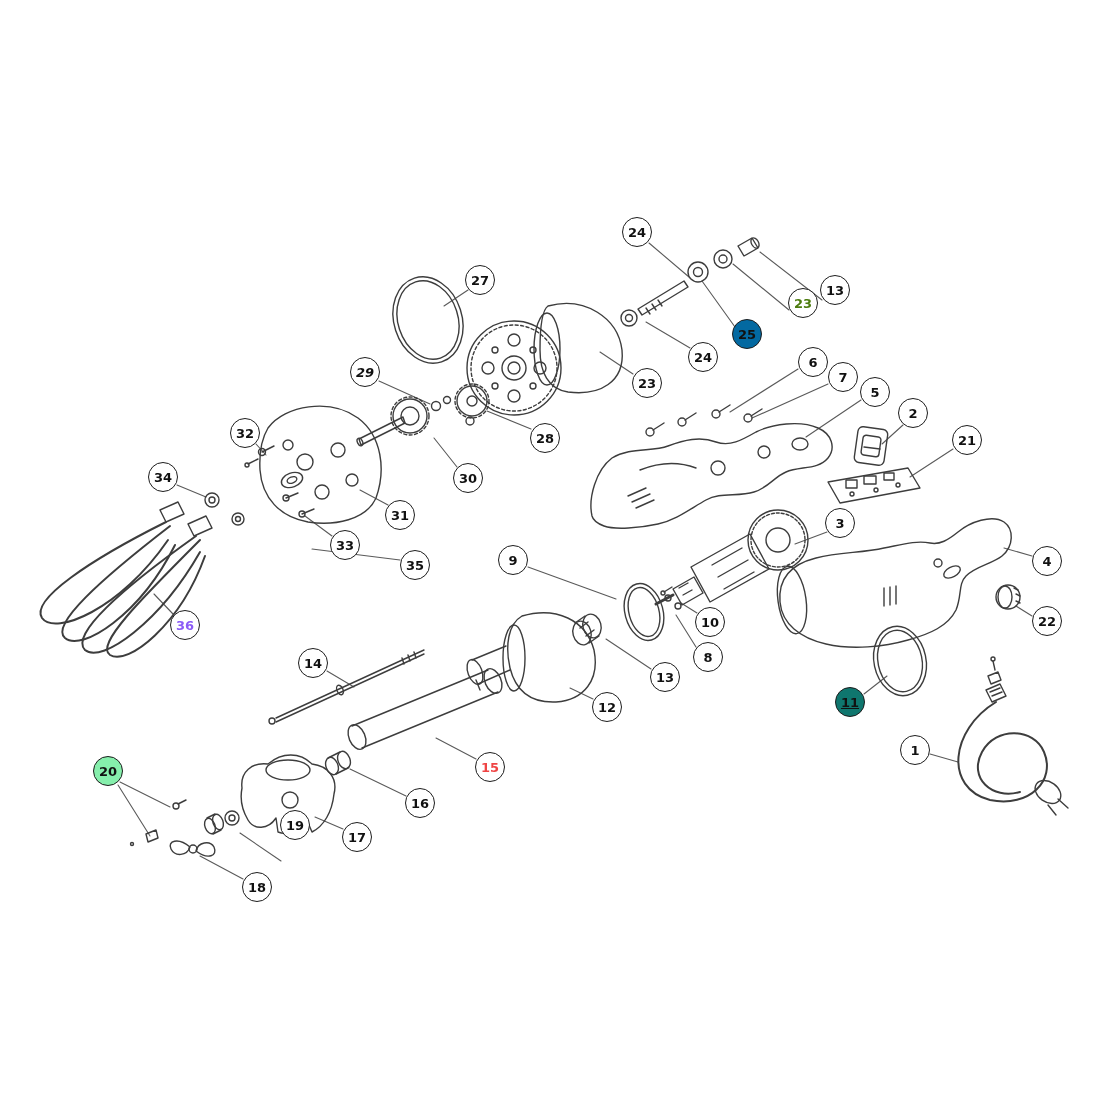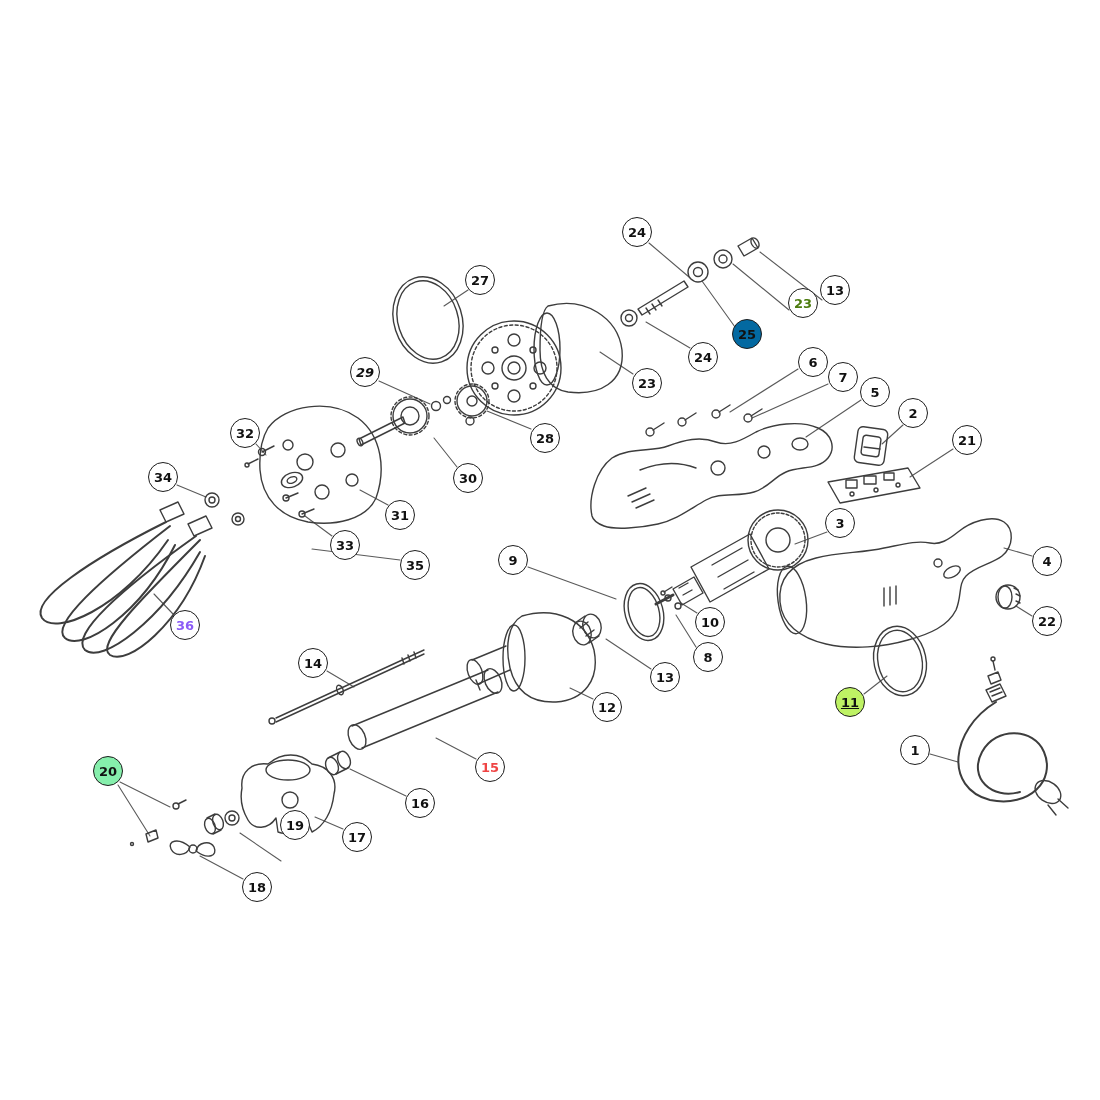--- a/index.html
+++ b/index.html
@@ -350,21 +350,21 @@
       <div class="callout" style="left: 1032px; top: 546px; border-color: rgb(29, 29, 29); background: rgb(255, 255, 255); color: rgb(17, 17, 17);">4</div>
       <div class="callout" style="left: 400px; top: 550px; border-color: rgb(29, 29, 29); background: rgb(255, 255, 255); color: rgb(17, 17, 17);">35</div>
       <div class="callout" style="left: 498px; top: 545px; border-color: rgb(29, 29, 29); background: rgb(255, 255, 255); color: rgb(17, 17, 17);">9</div>
       <div class="callout" style="left: 695px; top: 607px; border-color: rgb(29, 29, 29); background: rgb(255, 255, 255); color: rgb(17, 17, 17);">10</div>
       <div class="callout" style="left: 1032px; top: 606px; border-color: rgb(29, 29, 29); background: rgb(255, 255, 255); color: rgb(17, 17, 17);">22</div>
       <div class="callout" style="left: 693px; top: 642px; border-color: rgb(29, 29, 29); background: rgb(255, 255, 255); color: rgb(17, 17, 17);">8</div>
       <div class="callout" style="left: 170px; top: 610px; border-color: rgb(29, 29, 29); background: rgb(255, 255, 255); color: #8b5cf6;">36</div>
       <div class="callout" style="left: 650px; top: 662px; border-color: rgb(29, 29, 29); background: rgb(255, 255, 255); color: rgb(17, 17, 17);">13</div>
       <div class="callout" style="left: 298px; top: 648px; border-color: rgb(29, 29, 29); background: rgb(255, 255, 255); color: rgb(17, 17, 17);">14</div>
       <div class="callout" style="left: 592px; top: 692px; border-color: rgb(29, 29, 29); background: rgb(255, 255, 255); color: rgb(17, 17, 17);">12</div>
-      <div class="callout" style="left: 835px; top: 687px; border-color: rgb(29, 29, 29); background: #bef264; color: rgb(17, 17, 17); text-decoration: underline;">11</div>
+      <div class="callout" style="left: 835px; top: 687px; border-color: rgb(29, 29, 29); background: #0f766e; color: rgb(17, 17, 17); text-decoration: underline;">11</div>
       <div class="callout" style="left: 900px; top: 735px; border-color: rgb(29, 29, 29); background: rgb(255, 255, 255); color: rgb(17, 17, 17);">1</div>
       <div class="callout" style="left: 475px; top: 752px; border-color: rgb(29, 29, 29); background: rgb(255, 255, 255); color: #ef4444;">15</div>
       <div class="callout" style="left: 405px; top: 788px; border-color: rgb(29, 29, 29); background: rgb(255, 255, 255); color: rgb(17, 17, 17);">16</div>
       <div class="callout" style="left: 93px; top: 756px; border-color: rgb(29, 29, 29); background: #86efac; color: rgb(17, 17, 17);">20</div>
       <div class="callout" style="left: 342px; top: 822px; border-color: rgb(29, 29, 29); background: rgb(255, 255, 255); color: rgb(17, 17, 17);">17</div>
       <div class="callout" style="left: 280px; top: 810px; border-color: rgb(29, 29, 29); background: rgb(255, 255, 255); color: rgb(17, 17, 17);">19</div>
       <div class="callout" style="left: 242px; top: 872px; border-color: rgb(29, 29, 29); background: rgb(255, 255, 255); color: rgb(17, 17, 17);">18</div>
     </div>
 
 </div>

